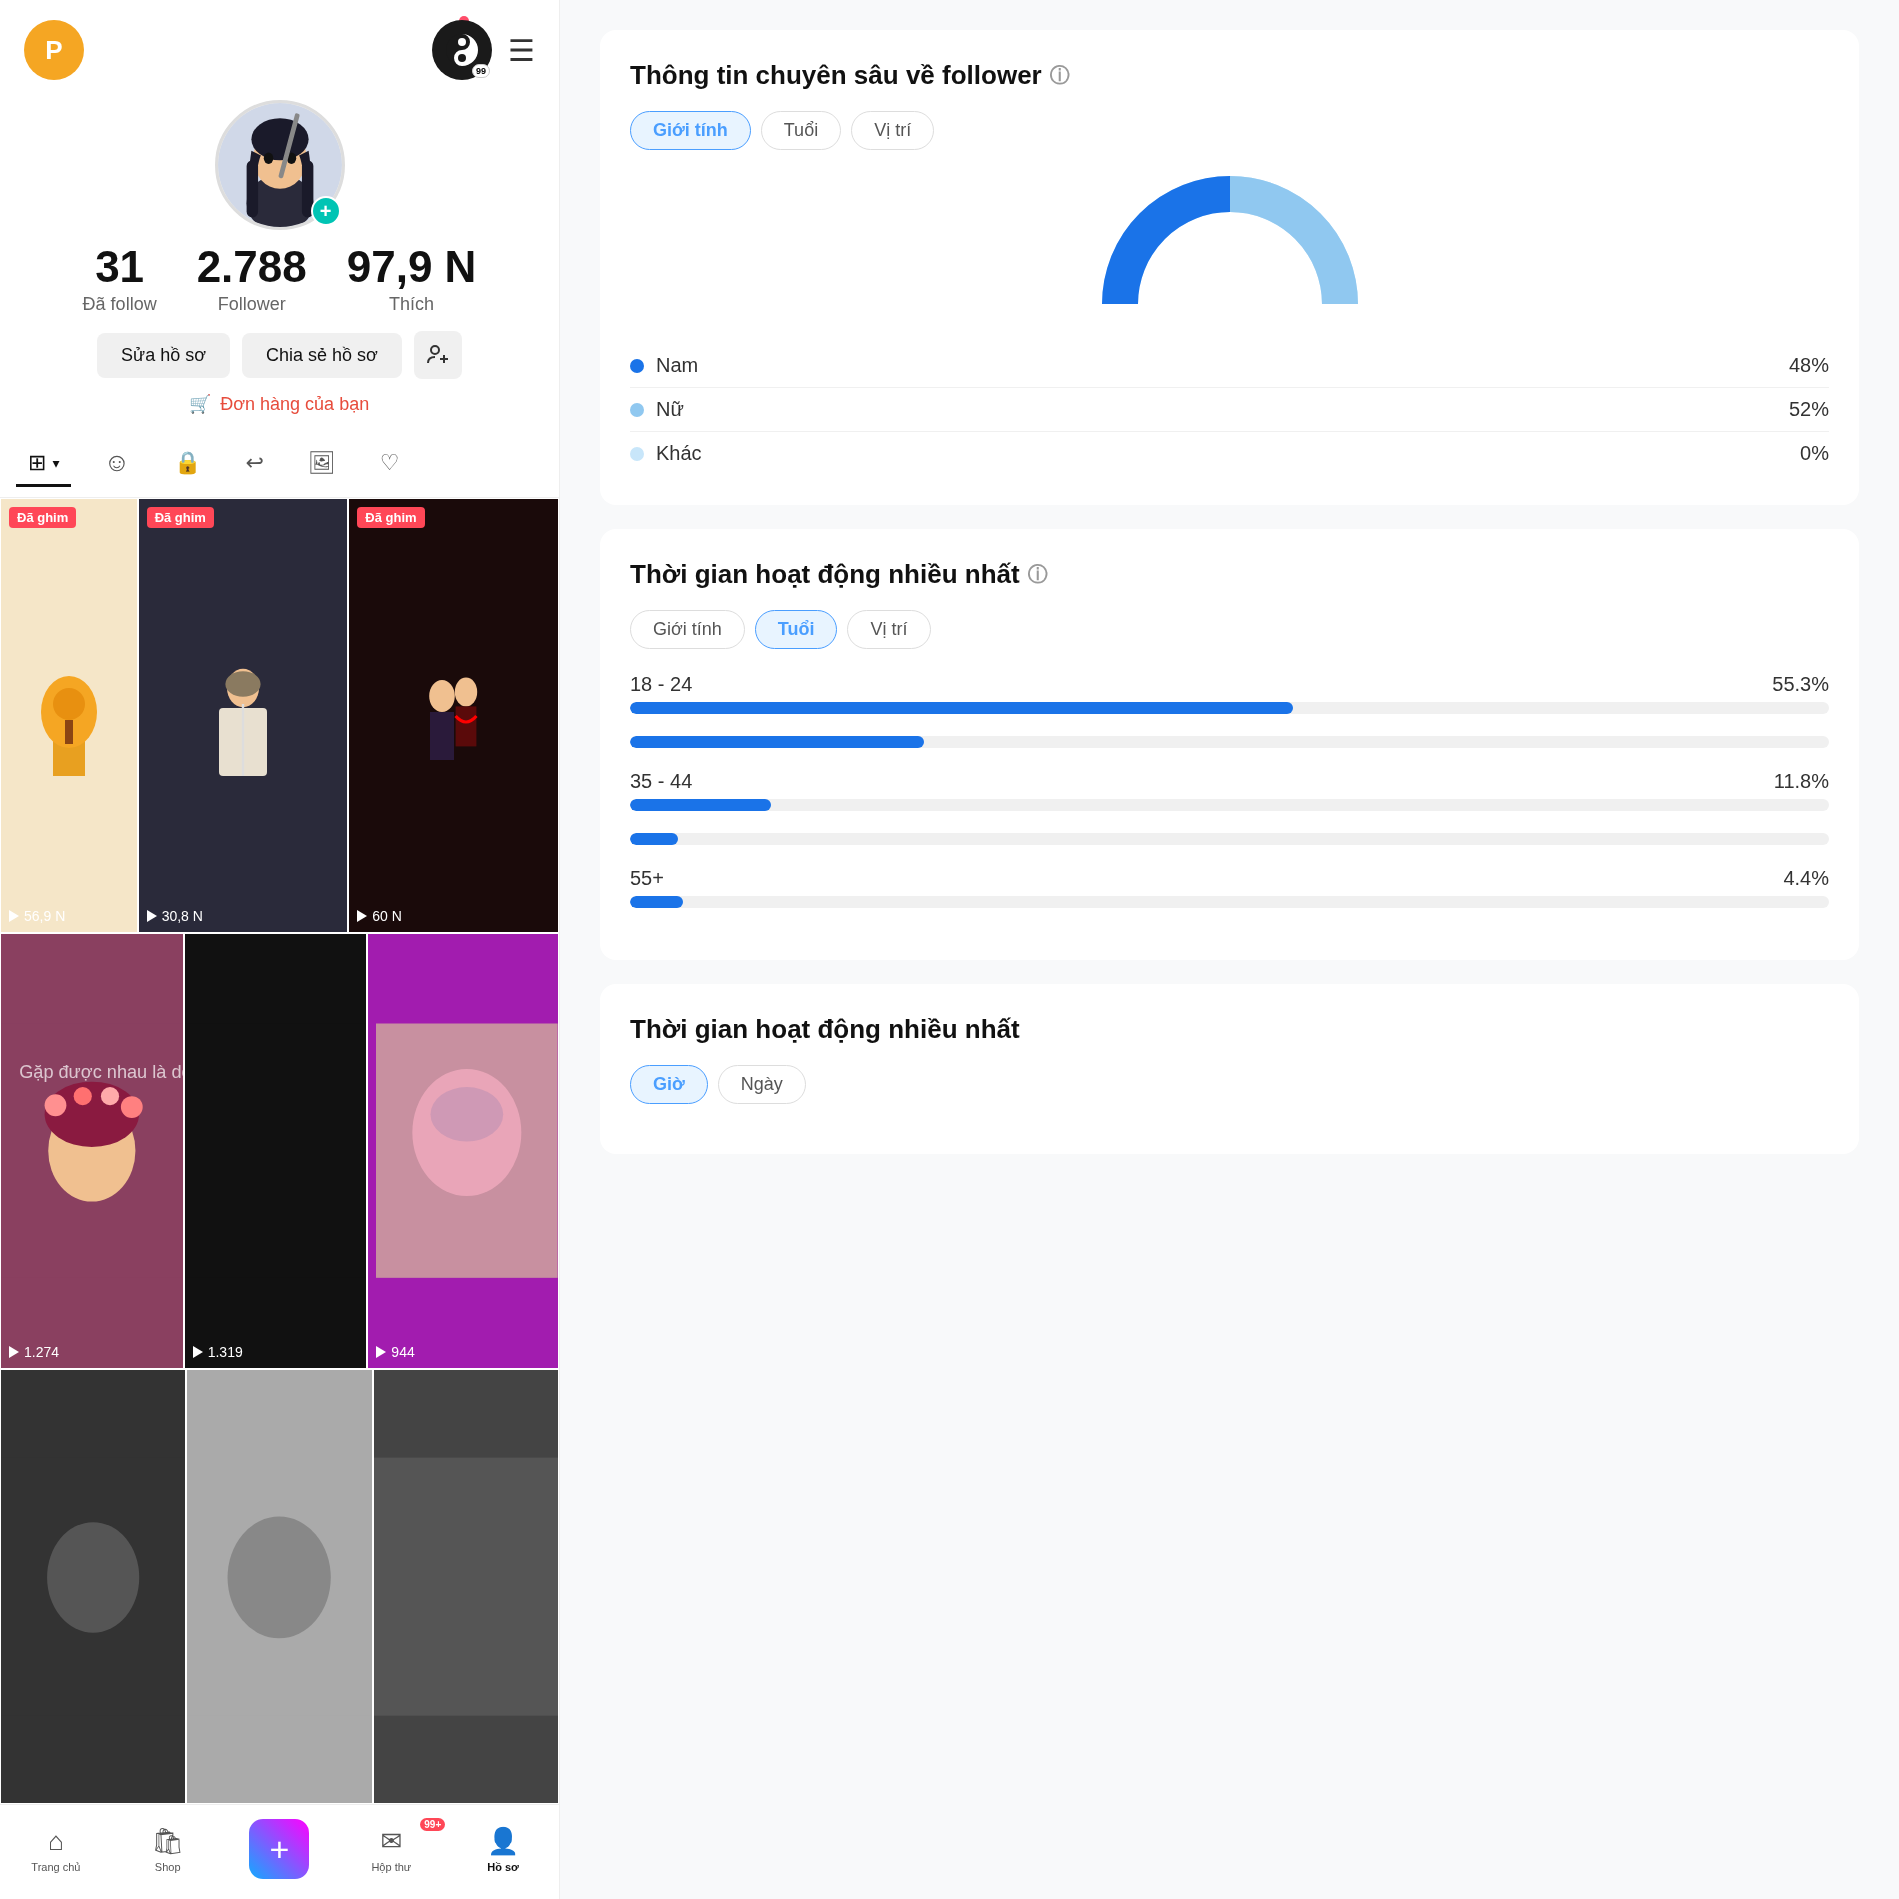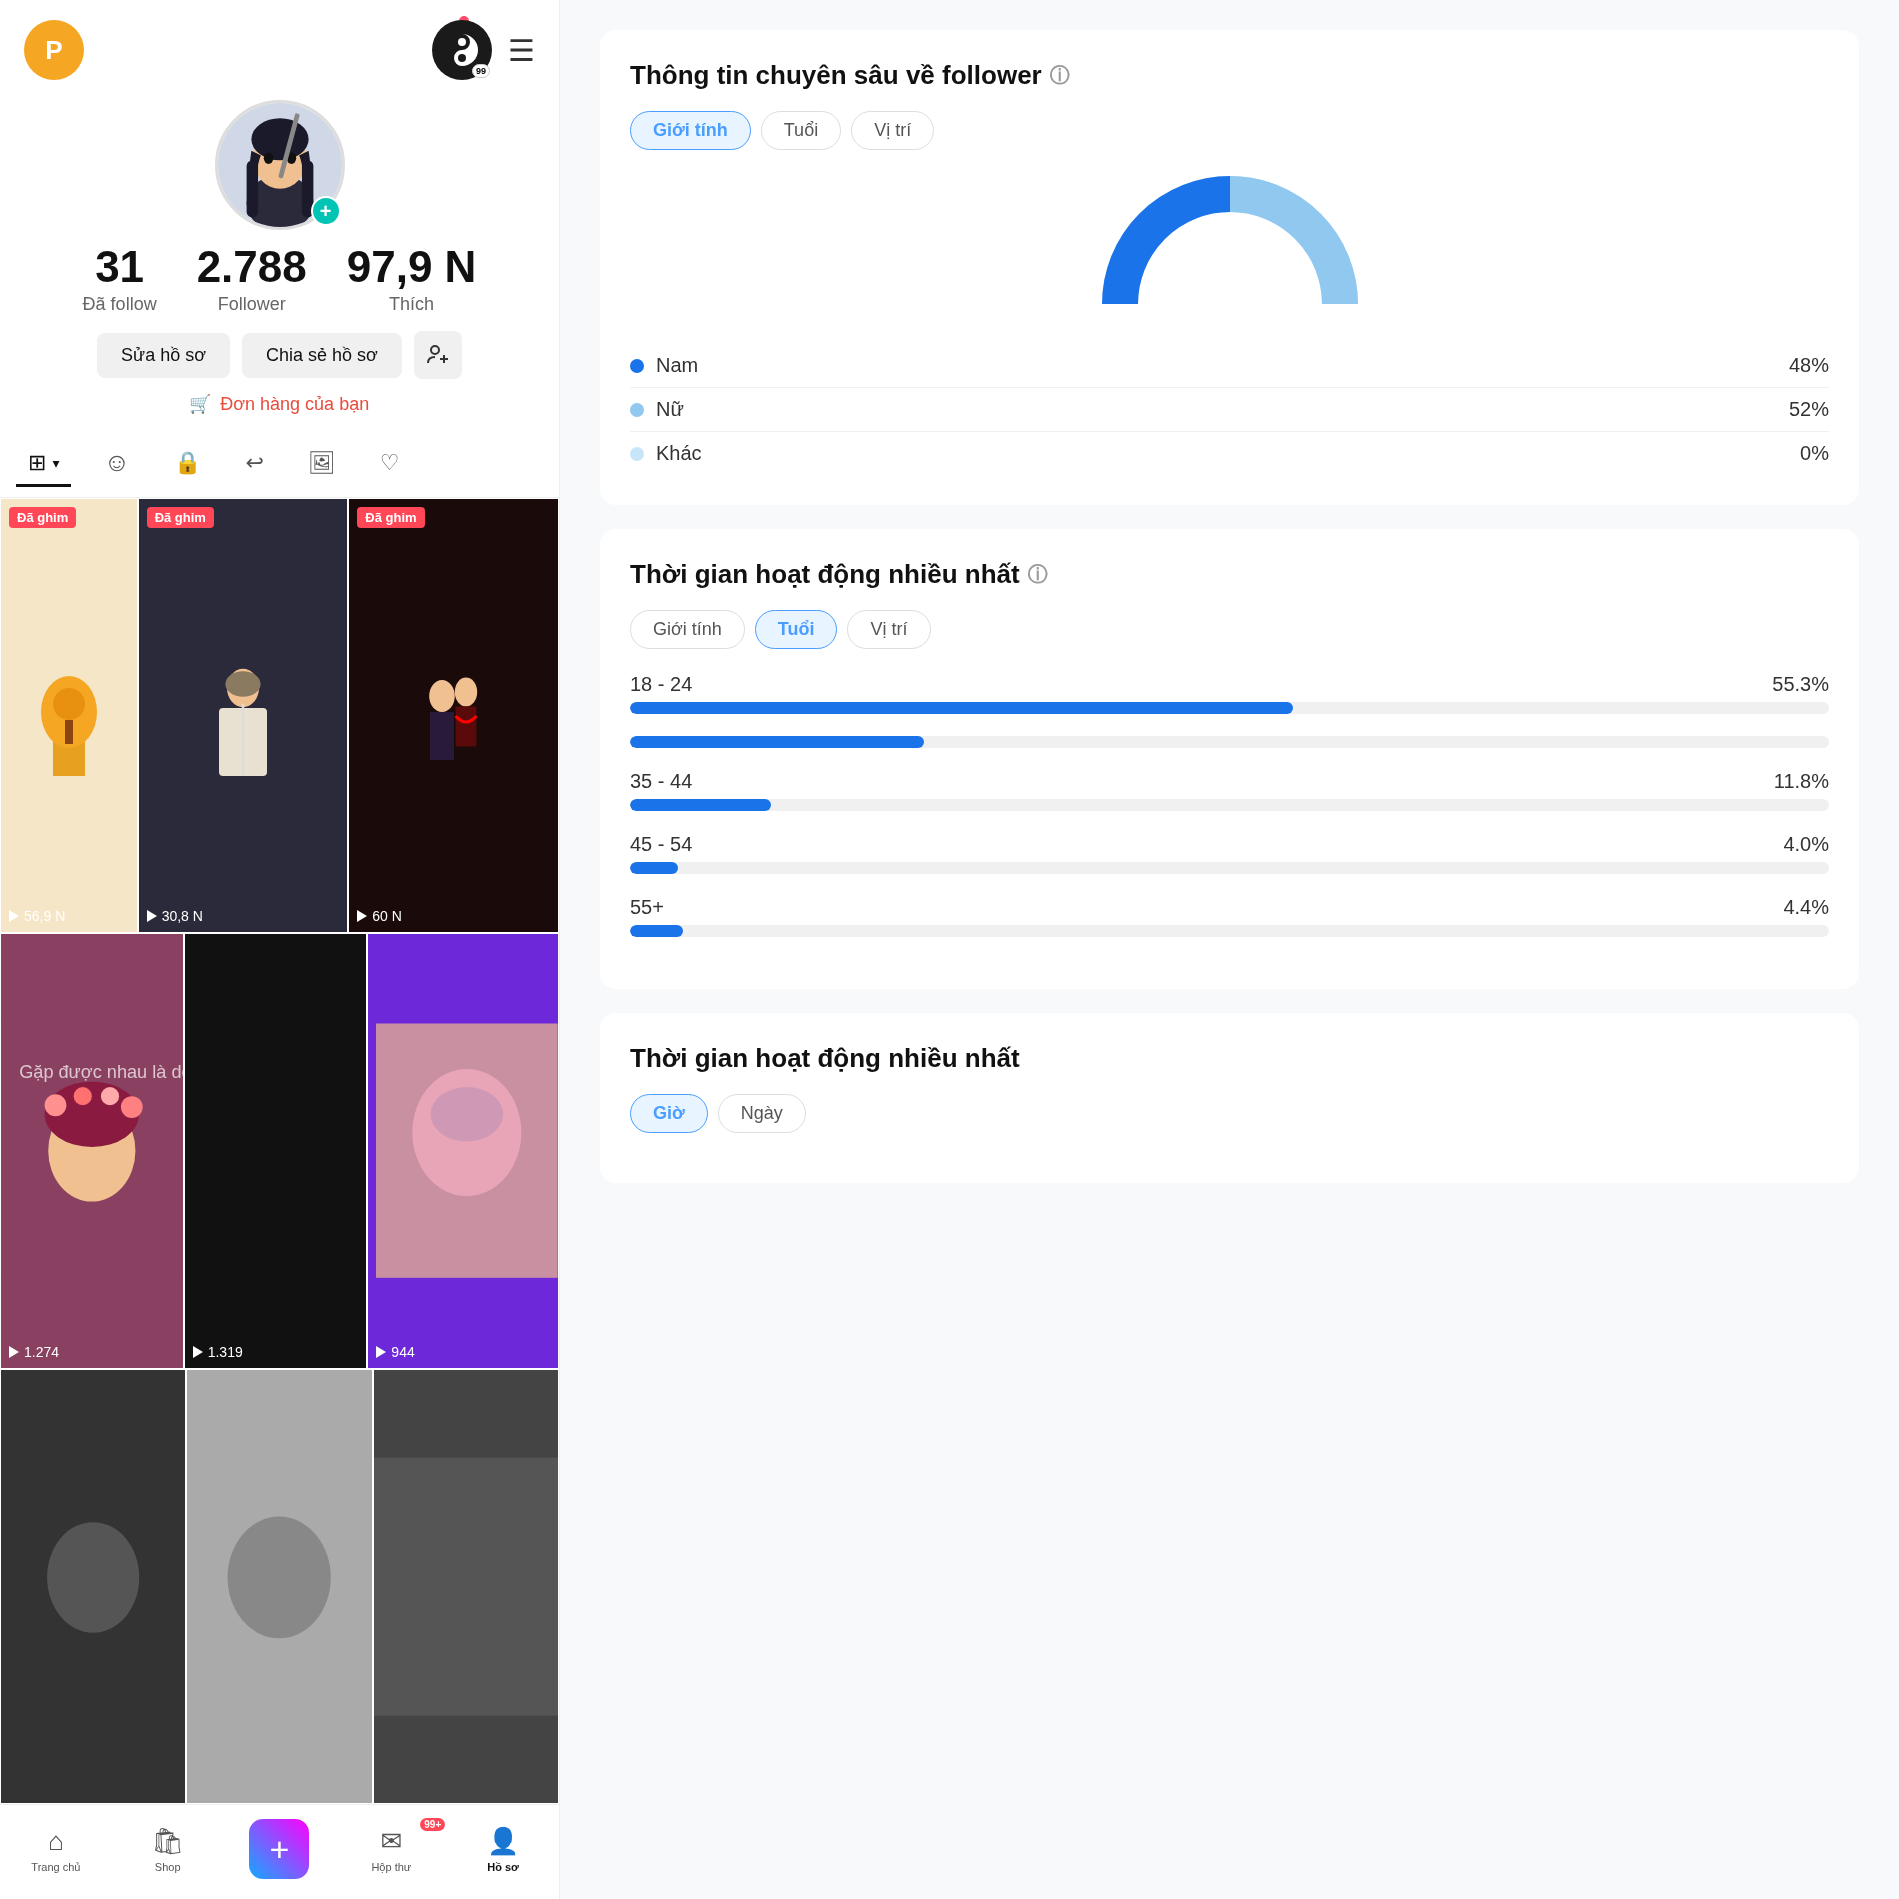--- a/index.html
+++ b/index.html
@@ -491,21 +491,21 @@
       font-weight: 600;
     }
 
     
     .bg-plant { background: #f5e6c8; }
     .bg-dark { background: #2a2a3a; }
     .bg-red-dark { background: #1a0a0a; }
     .bg-medium-dark { background: #444; }
     .bg-pinkish { background: #8a4060; }
     .bg-black { background: #111; }
-    .bg-blur { background: #6d28d9; padding-left: 8px; }
+    .bg-blur { background: #a21caf; padding-left: 8px; }
     .bg-gray-dark { background: #333; }
     .bg-light-gray { background: #aaa; }
   </style>
 </head>
 <body>
 
 <div class="left-panel">
 
   <div class="top-bar">
     <div class="top-bar-left">
@@ -855,24 +855,20 @@
       <div class="bar-row">
         <div class="bar-header">
           <span class="bar-label">35 - 44</span>
           <span class="bar-pct">11.8%</span>
         </div>
         <div class="bar-track">
           <div class="bar-fill" style="width:11.8%"></div>
         </div>
       </div>
       <div class="bar-row">
-        <div class="bar-header">
-          <span class="bar-label">45 - 54</span>
-          <span class="bar-pct">4.0%</span>
-        </div>
         <div class="bar-track">
           <div class="bar-fill" style="width:4%"></div>
         </div>
       </div>
       <div class="bar-row">
         <div class="bar-header">
           <span class="bar-label">55+</span>
           <span class="bar-pct">4.4%</span>
         </div>
         <div class="bar-track">

